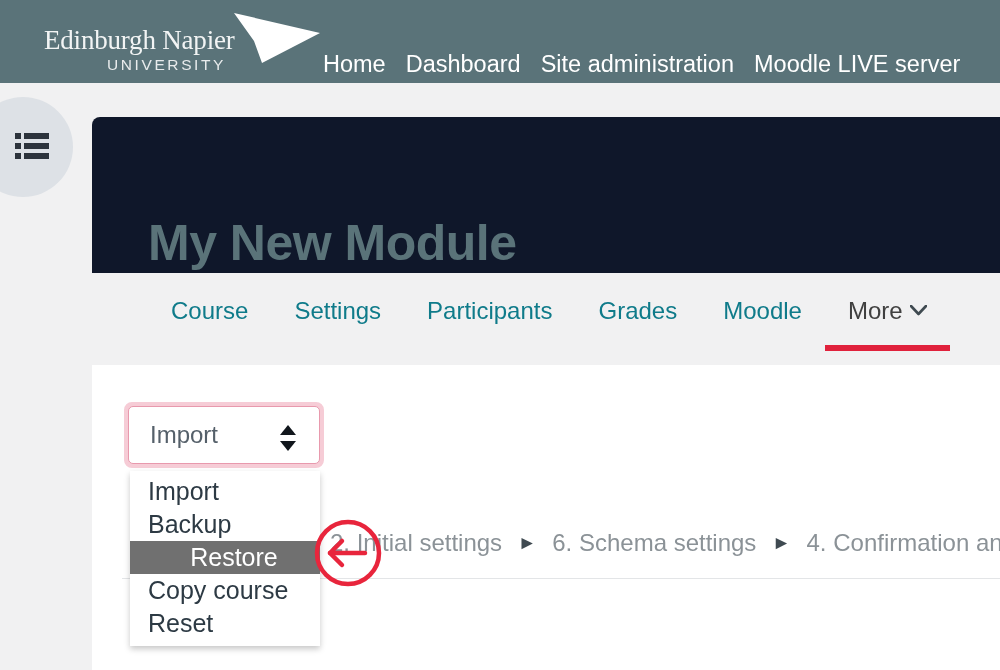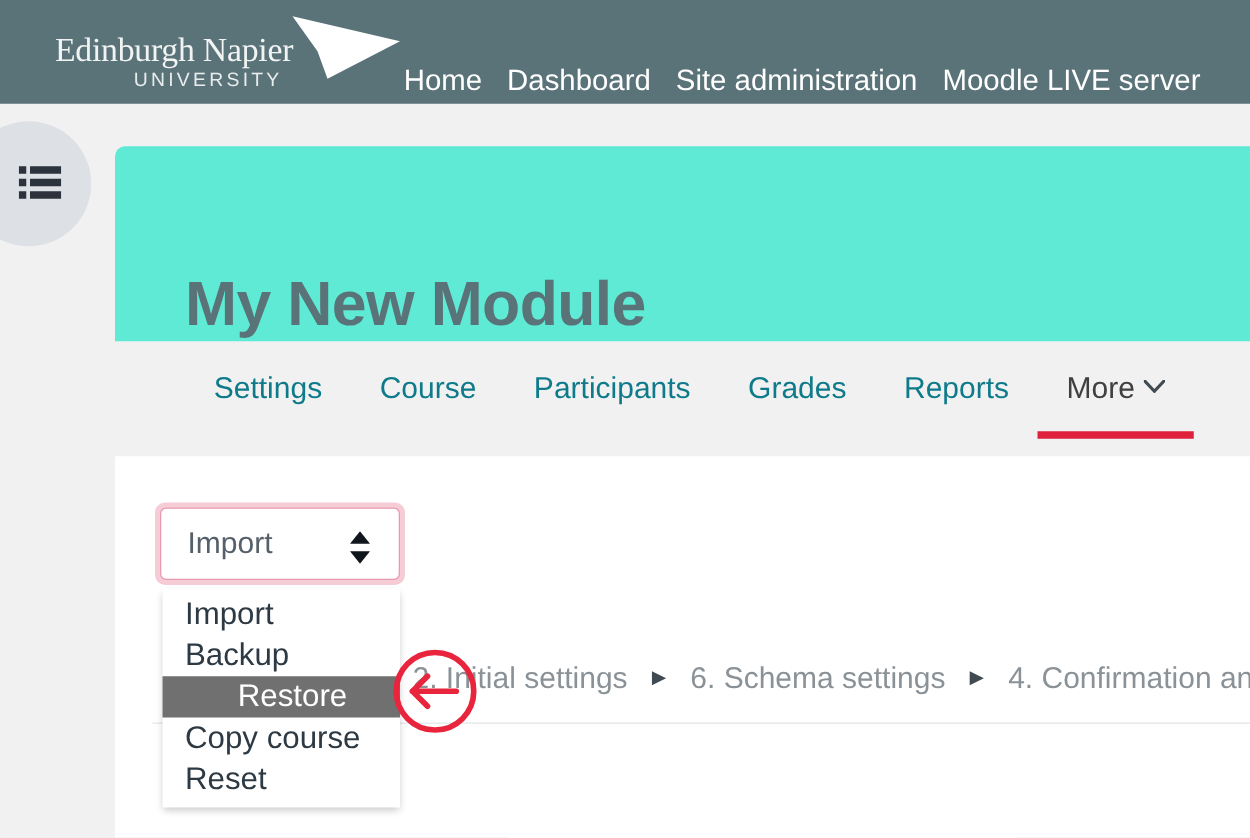--- a/index.html
+++ b/index.html
@@ -93,21 +93,21 @@
     margin-top: 0px;
   }
 
   
   .header-card {
     position: absolute;
     left: 92px;
     top: 117px;
     width: 908px;
     height: 156px;
-    background: #5eead4;
+    background: #0f172a;
     border-top-left-radius: 8px;
     box-sizing: border-box;
   }
   .page-title {
     position: absolute;
     left: 56px;
     top: 63px;
     font-size: 50px;
     font-weight: bold;
     color: #5a7379;
@@ -303,25 +303,25 @@
     <rect x="9" y="21" width="25" height="6" fill="#2c333c"></rect>
   </svg>
 </div>
 
 <div class="header-card">
   <h1 class="page-title">My New Module</h1>
 </div>
 
 <div class="tabs-strip">
   <div class="tabs">
+    <a class="tab">Course</a>
     <a class="tab">Settings</a>
-    <a class="tab">Course</a>
     <a class="tab">Participants</a>
     <a class="tab">Grades</a>
-    <a class="tab">Reports</a>
+    <a class="tab">Moodle</a>
     <a class="tab active"><span>More</span><svg class="chev" width="17" height="11" viewBox="0 0 17 11">
           <path d="M1 1 L8.5 9 L16 1" stroke="#3f4a51" stroke-width="2.6" fill="none" stroke-linecap="round" stroke-linejoin="round"></path>
         </svg></a>
   </div>
 </div>
 
 <div class="content-card"></div>
 <div class="content-divider"></div>
 
 <div class="steps">

